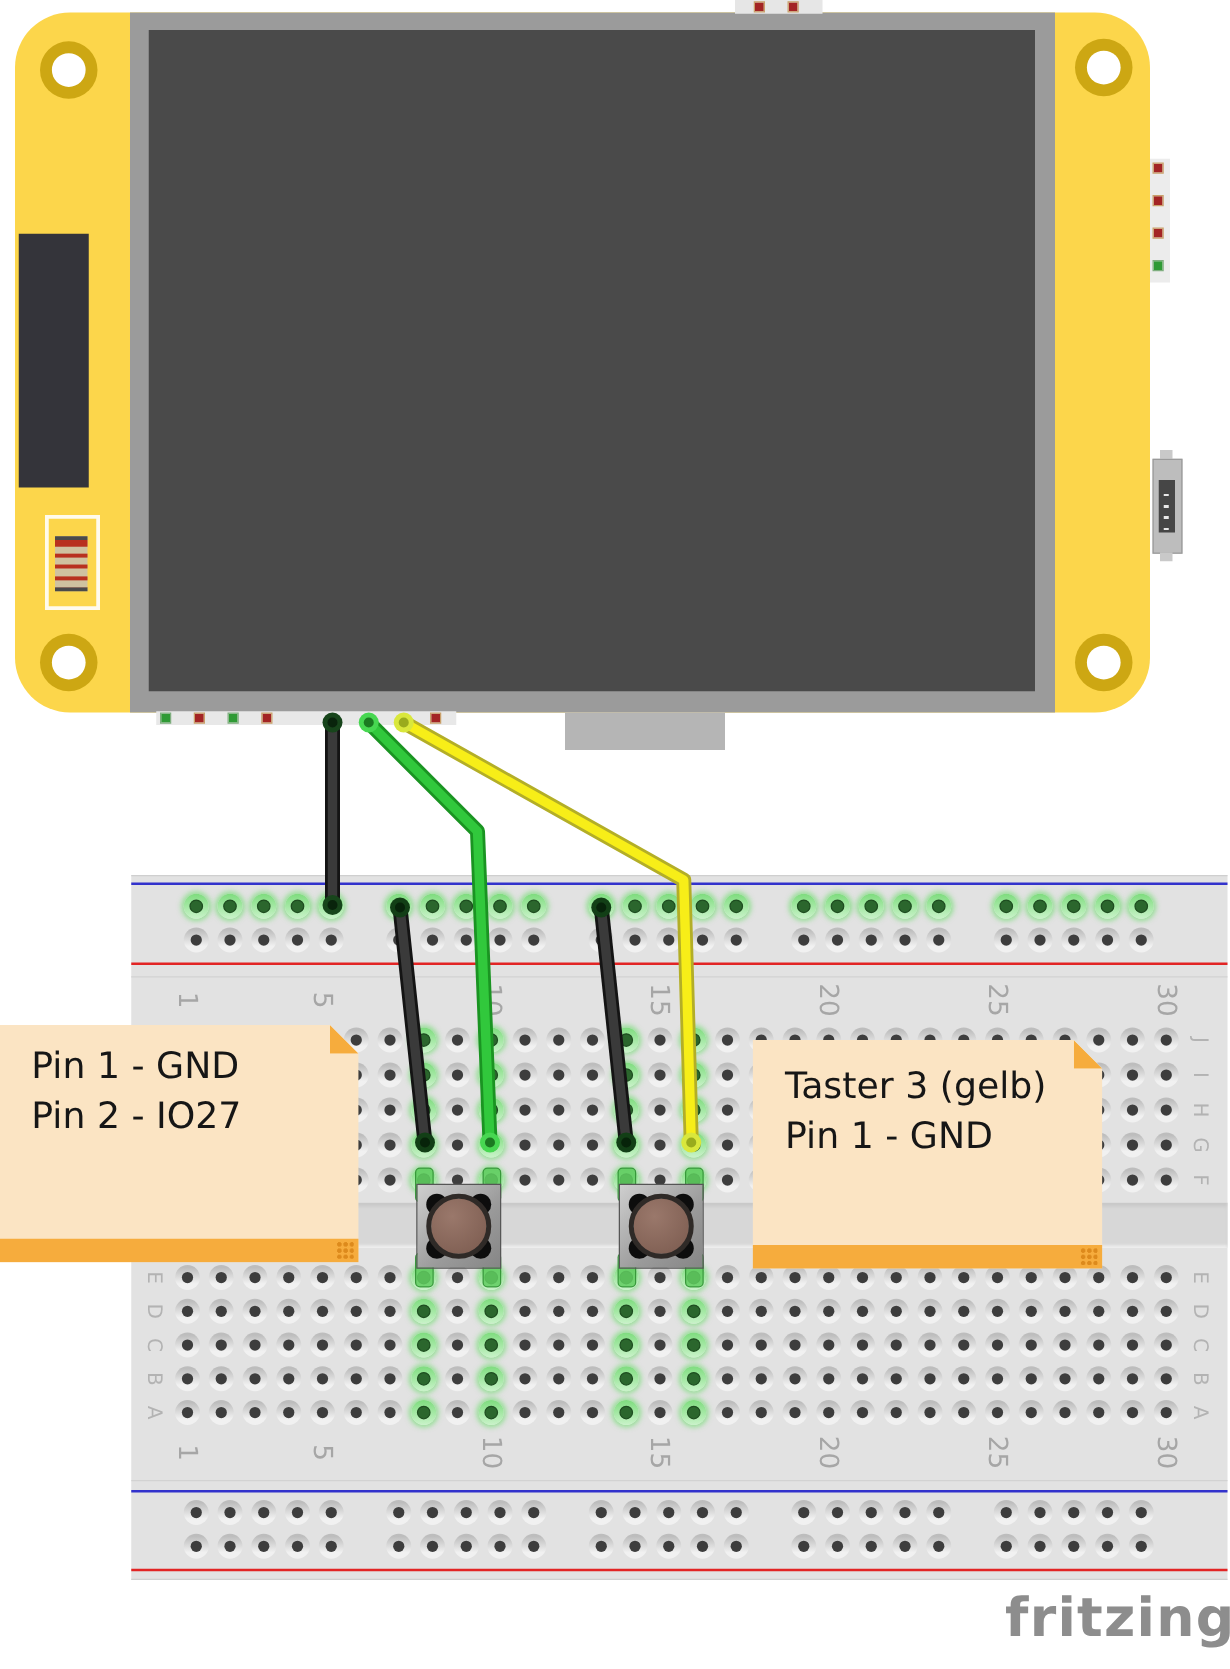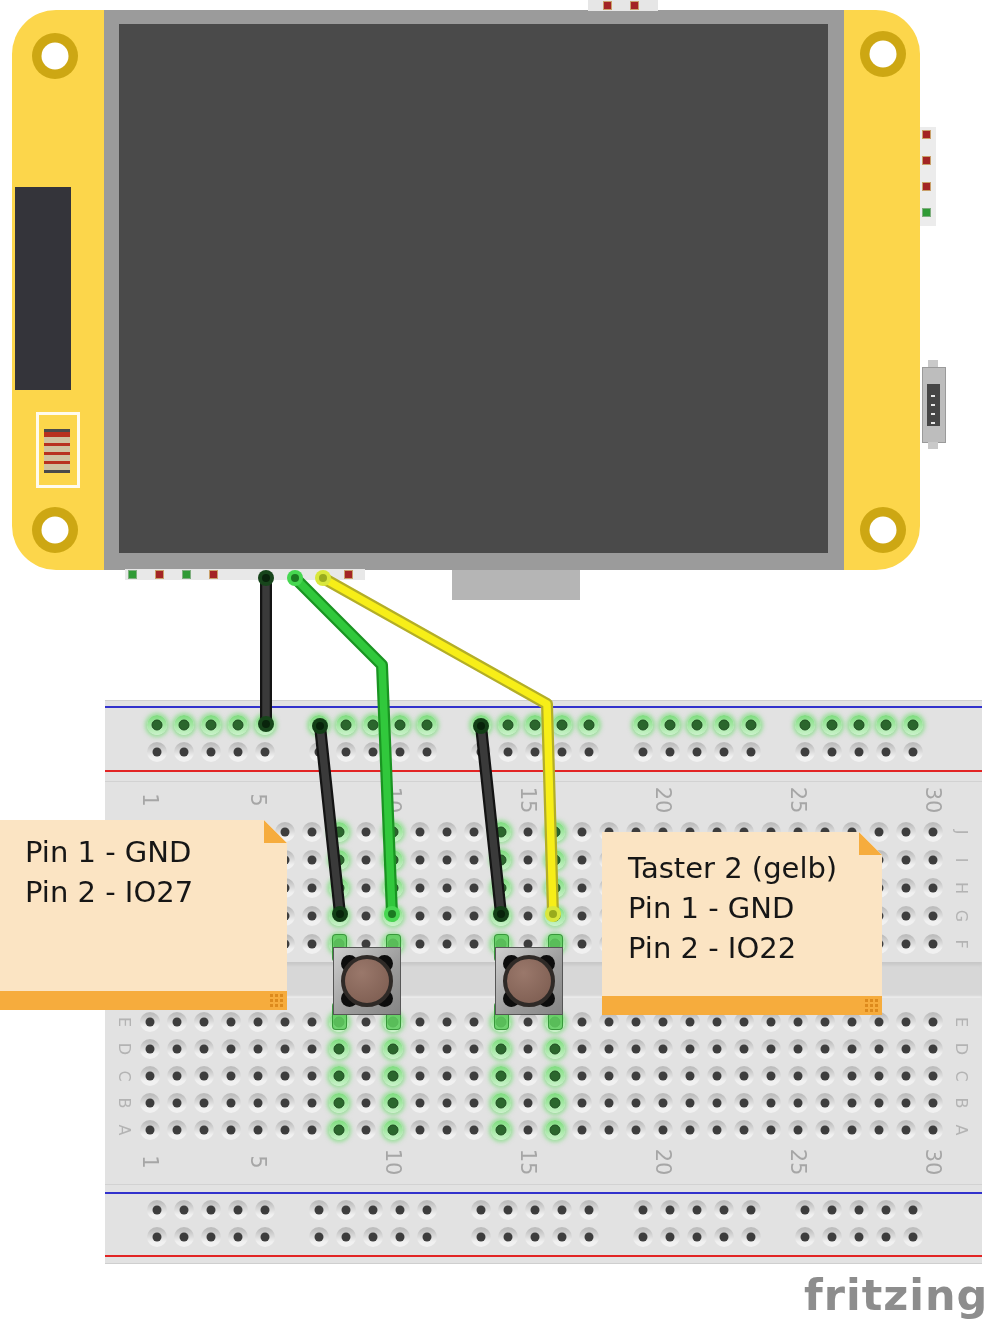--- a/index.html
+++ b/index.html
@@ -1431,23 +1431,22 @@
       <div>Pin 1 - GND</div>
       <div>Pin 2 - IO27</div>
     </div>
     <div class="note-bar">
       <span class="note-grip"></span>
     </div>
   </div>
   <div class="note" style="left:602px;top:832px;width:280px;height:183px">
     <div class="note-fold"></div>
     <div class="note-text" style="padding:16px 0 0 26px">
-      <div>Taster 2 (gelb)</div>
+      <div>Taster 3 (gelb)</div>
       <div>Pin 1 - GND</div>
-      <div>Pin 2 - IO22</div>
     </div>
     <div class="note-bar">
       <span class="note-grip"></span>
     </div>
   </div>
 
   <div class="abs" id="logo">fritzing</div>
 </div>
 
 </body></html>

